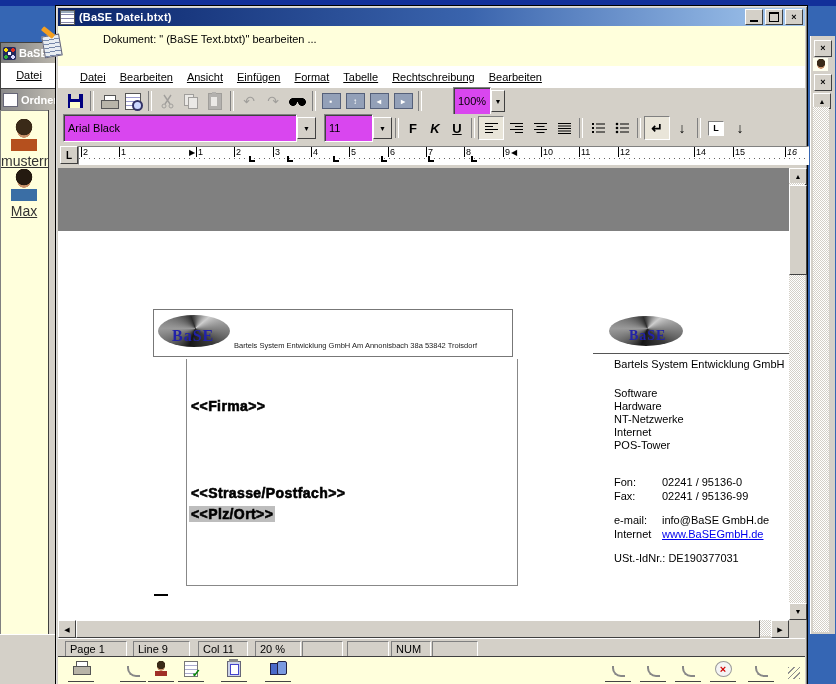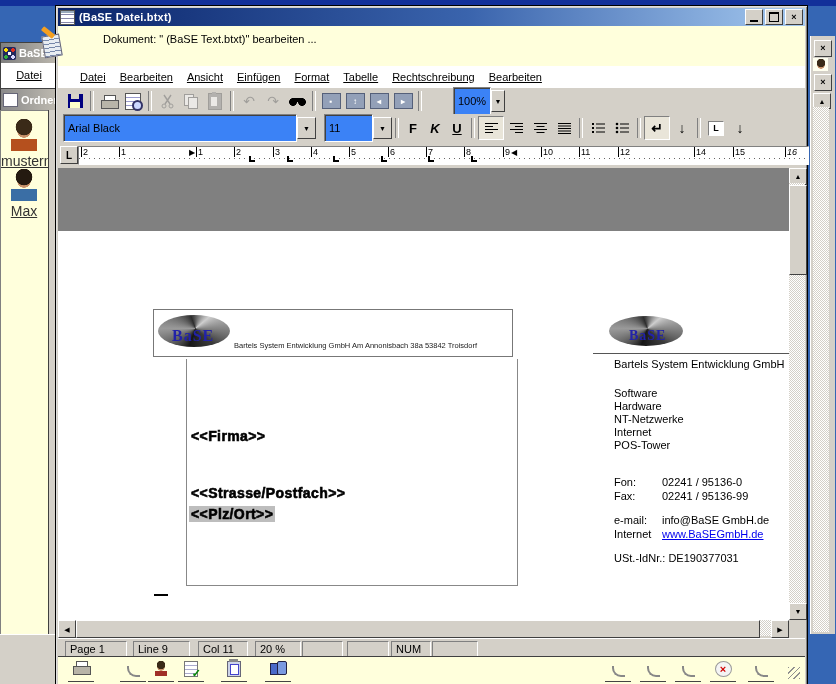--- a/index.html
+++ b/index.html
@@ -37,21 +37,21 @@
   .menu-item{text-decoration:underline;cursor:default}
 
   .tbar{left:2px;right:2px;background:#d4d0c8;display:flex;align-items:center;padding-left:5px}
   .tb1{top:82px;height:26px;border-bottom:1px solid #fff}
   .tb2{top:108px;height:28px;border-bottom:1px solid #fff}
   .tbtn{width:24px;height:22px;display:flex;align-items:center;justify-content:center;flex:0 0 auto}
   .sep{width:2px;height:20px;margin:0 3px;border-left:1px solid #808080;border-right:1px solid #fff;flex:0 0 auto}
   .dis{opacity:.55;filter:grayscale(1)}
   .fmt{font-size:13px;font-weight:bold;width:22px}
   .combo{height:20px;display:flex;align-items:center}
-  .combo .val{background:#3b82f6;height:18px;border:1px solid;border-color:#808080 #fff #fff #808080;
+  .combo .val{background:#d946ef;height:18px;border:1px solid;border-color:#808080 #fff #fff #808080;
               box-shadow:inset 1px 1px 0 #404040;display:flex;align-items:center;padding:4px 4px;flex:1}
   .combo .drop{width:17px;height:20px;display:flex;align-items:center;justify-content:center;font-size:7px}
 
   
   .rulerbar{left:2px;top:136px;right:2px;height:26px;background:#d4d0c8}
   .lbtn{position:absolute;left:2px;top:4px;width:16px;height:16px;display:flex;align-items:center;
         justify-content:center;font-weight:bold;font-size:10px}
   .rstrip{position:absolute;left:20px;top:4px;width:729px;height:17px;background:#fff;
           border:1px solid;border-color:#808080 #fff #fff #808080;overflow:hidden}
   .rticks{position:absolute;left:0;right:0;top:11px;height:1px;
@@ -451,21 +451,21 @@
       <span class="addr-line">Bartels System Entwicklung GmbH   Am Annonisbach 38a  53842 Troisdorf</span>
     </div>
 
     <span class="logo-ellipse" style="left:551px;top:148px;width:74px;height:30px"></span>
     <span class="logo-text" style="left:571px;top:160px;font-size:14px">BaSE</span>
     <div class="abs" style="left:535px;top:185px;width:196px;height:1px;background:#555"></div>
     <span class="rc" style="left:556px;top:190px">Bartels System Entwicklung GmbH</span>
 
     <div class="addr-box"></div>
 
-    <span class="ph" style="top:260px">&lt;&lt;Firma&gt;&gt;</span>
+    <span class="ph" style="top:230px">&lt;&lt;Firma&gt;&gt;</span>
     <span class="ph" style="top:317px">&lt;&lt;Strasse/Postfach&gt;&gt;</span>
     <span class="ph" style="top:338px;background:#bdbdbd;padding:0 2px;left:131px">&lt;&lt;Plz/Ort&gt;&gt;</span>
 
     <span class="rc" style="left:556px;top:219px">Software</span>
     <span class="rc" style="left:556px;top:232px">Hardware</span>
     <span class="rc" style="left:556px;top:245px">NT-Netzwerke</span>
     <span class="rc" style="left:556px;top:258px">Internet</span>
     <span class="rc" style="left:556px;top:271px">POS-Tower</span>
 
     <span class="rc rc-label" style="top:308px">Fon:</span>

